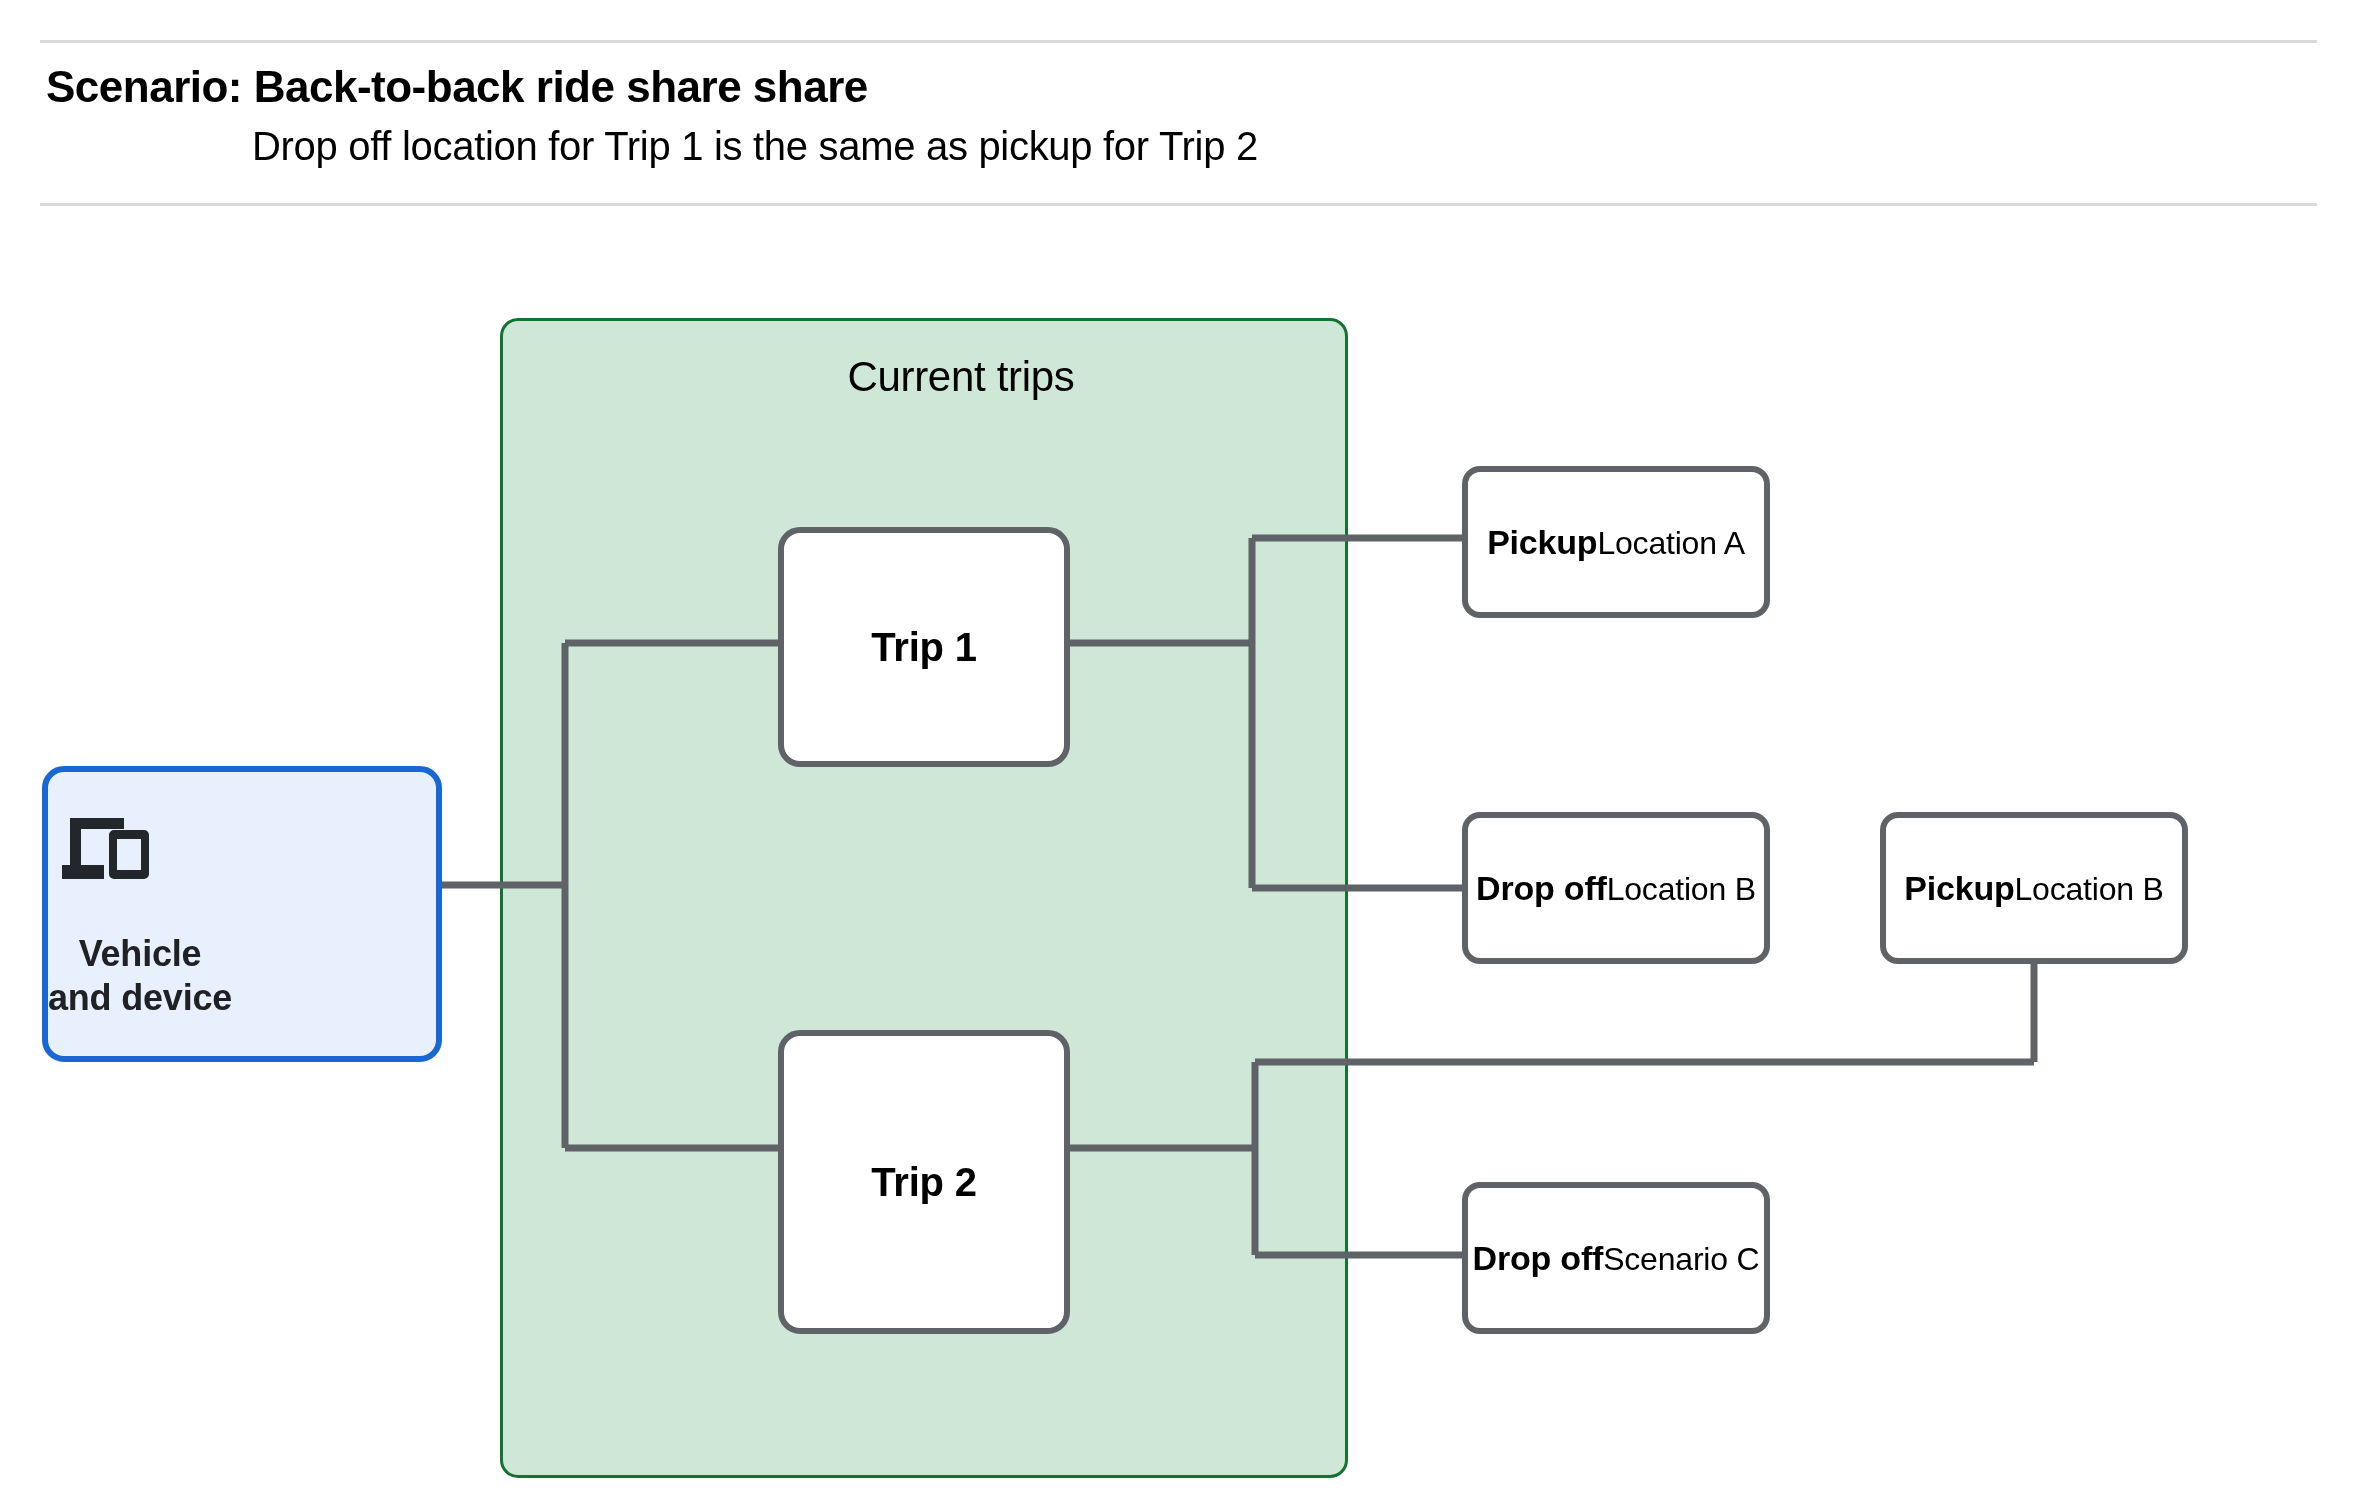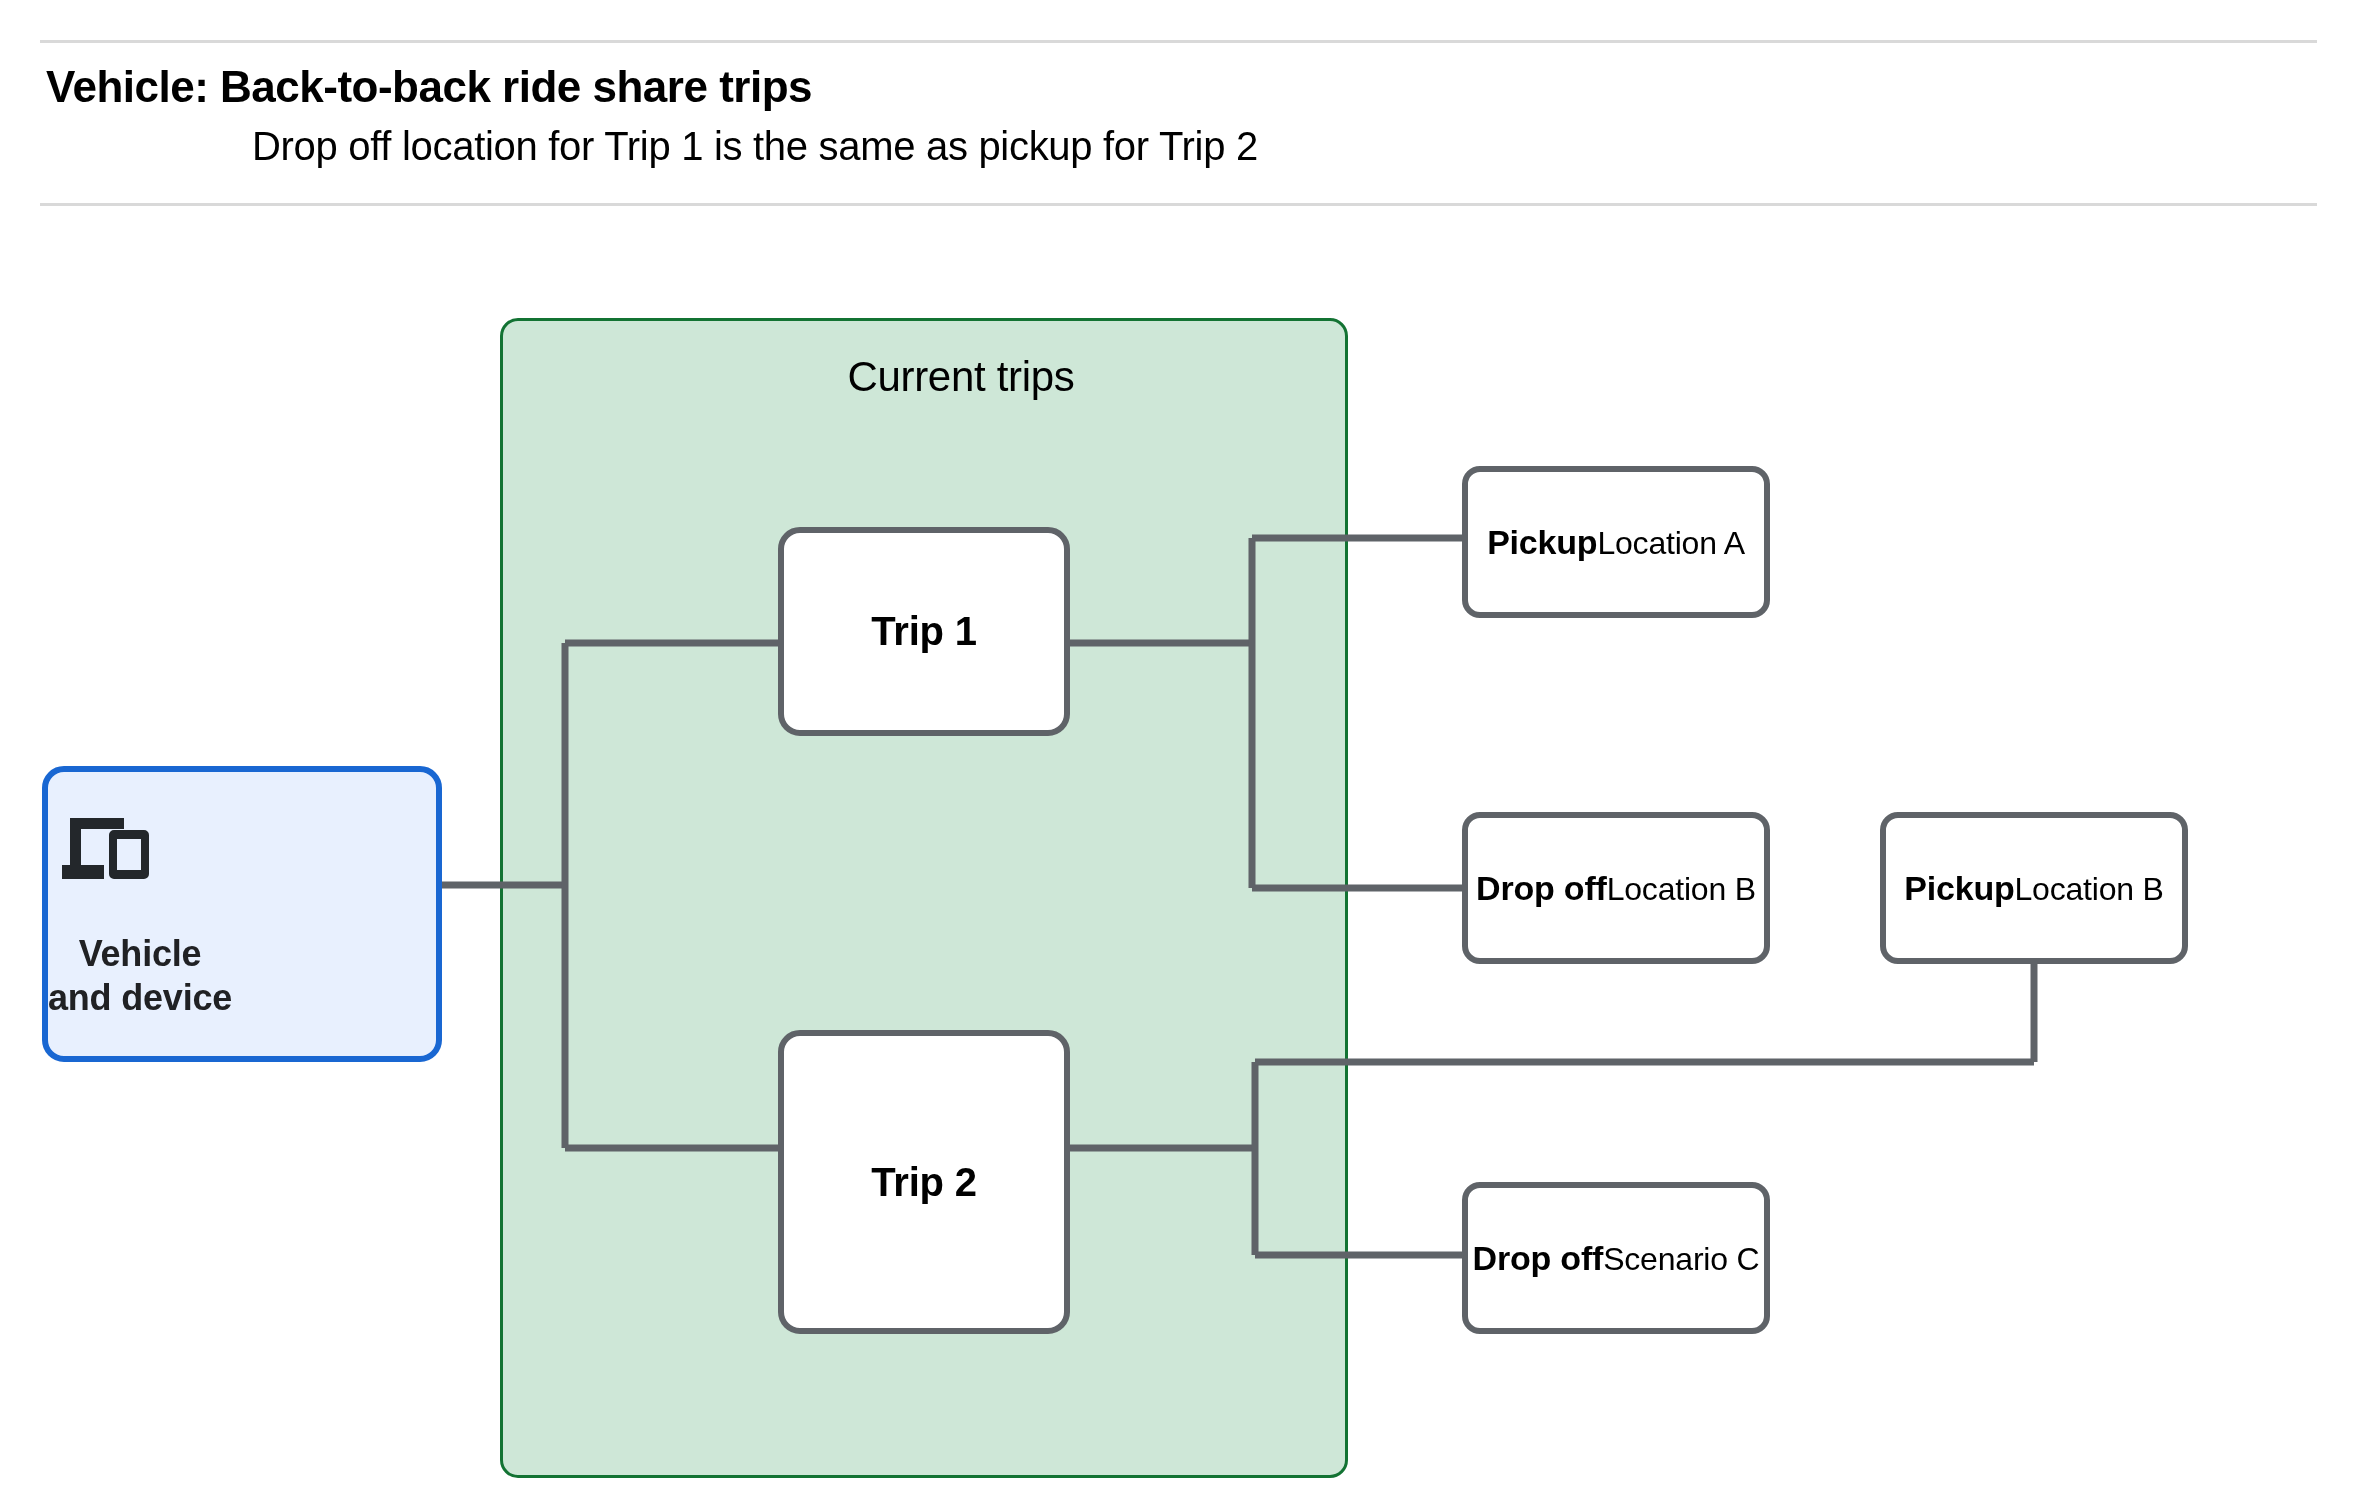--- a/index.html
+++ b/index.html
@@ -113,21 +113,21 @@
   .trip-label {
     font-size: 40px;
     font-weight: bold;
     color: #000000;
     letter-spacing: -0.2px;
   }
   #node-trip-1 {
     left: 778px;
     top: 527px;
     width: 292px;
-    height: 209px;
+    height: 240px;
     text-align: right;
   }
   #node-trip-2 {
     left: 778px;
     top: 1030px;
     width: 292px;
     height: 304px;
   }
 
   .waypoint {
@@ -212,21 +212,21 @@
     white-space: pre-line;
     letter-spacing: -0.2px;
   }
 </style>
 </head>
 <body>
 
 <div id="canvas">
 
   <div class="rule" id="rule-top"></div>
-  <div id="header-title">Vehicle: Back-to-back ride share trips</div>
+  <div id="header-title">Scenario: Back-to-back ride share share</div>
   <div id="header-subtitle">Drop off  location for Trip 1 is the same as pickup for Trip 2</div>
   <div class="rule" id="rule-bottom"></div>
 
   <div class="panel" id="panel-current-trips">
     <div class="panel-title">Current trips</div>
   </div>
 
   <svg id="wires" viewBox="0 0 2357 1497" xmlns="http://www.w3.org/2000/svg">
     <g fill="none" stroke="#5F6368" stroke-width="7" stroke-linecap="butt" stroke-linejoin="miter">
 

